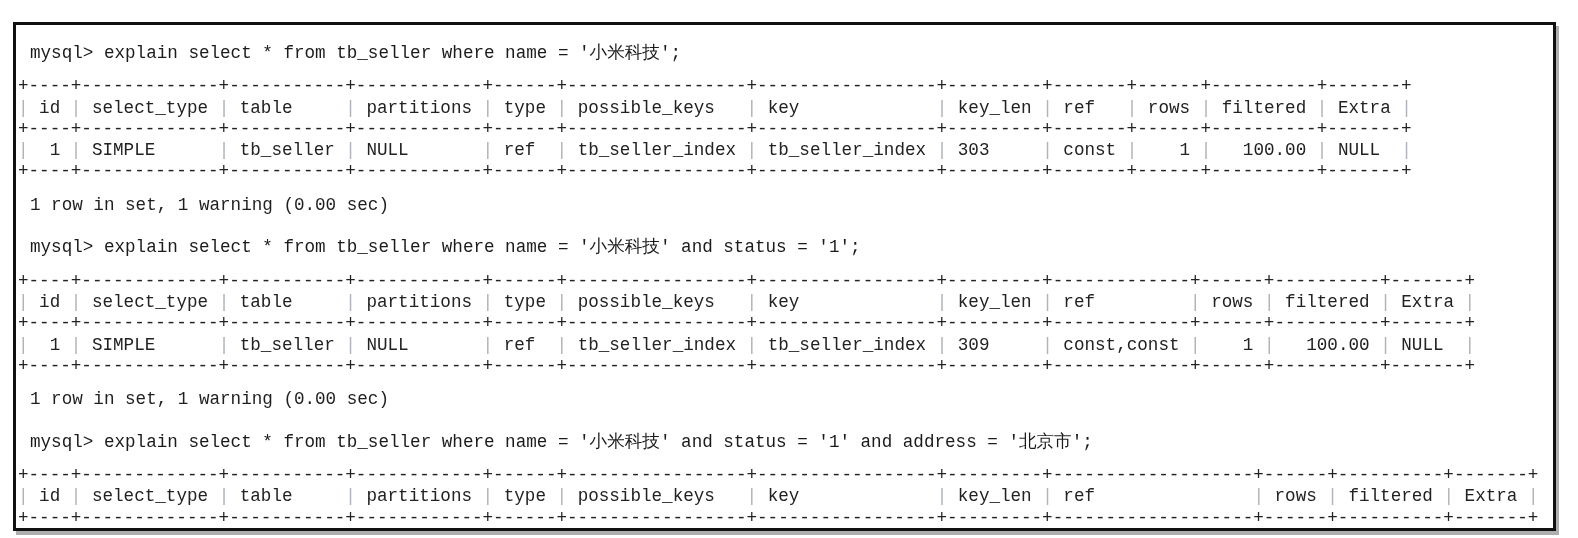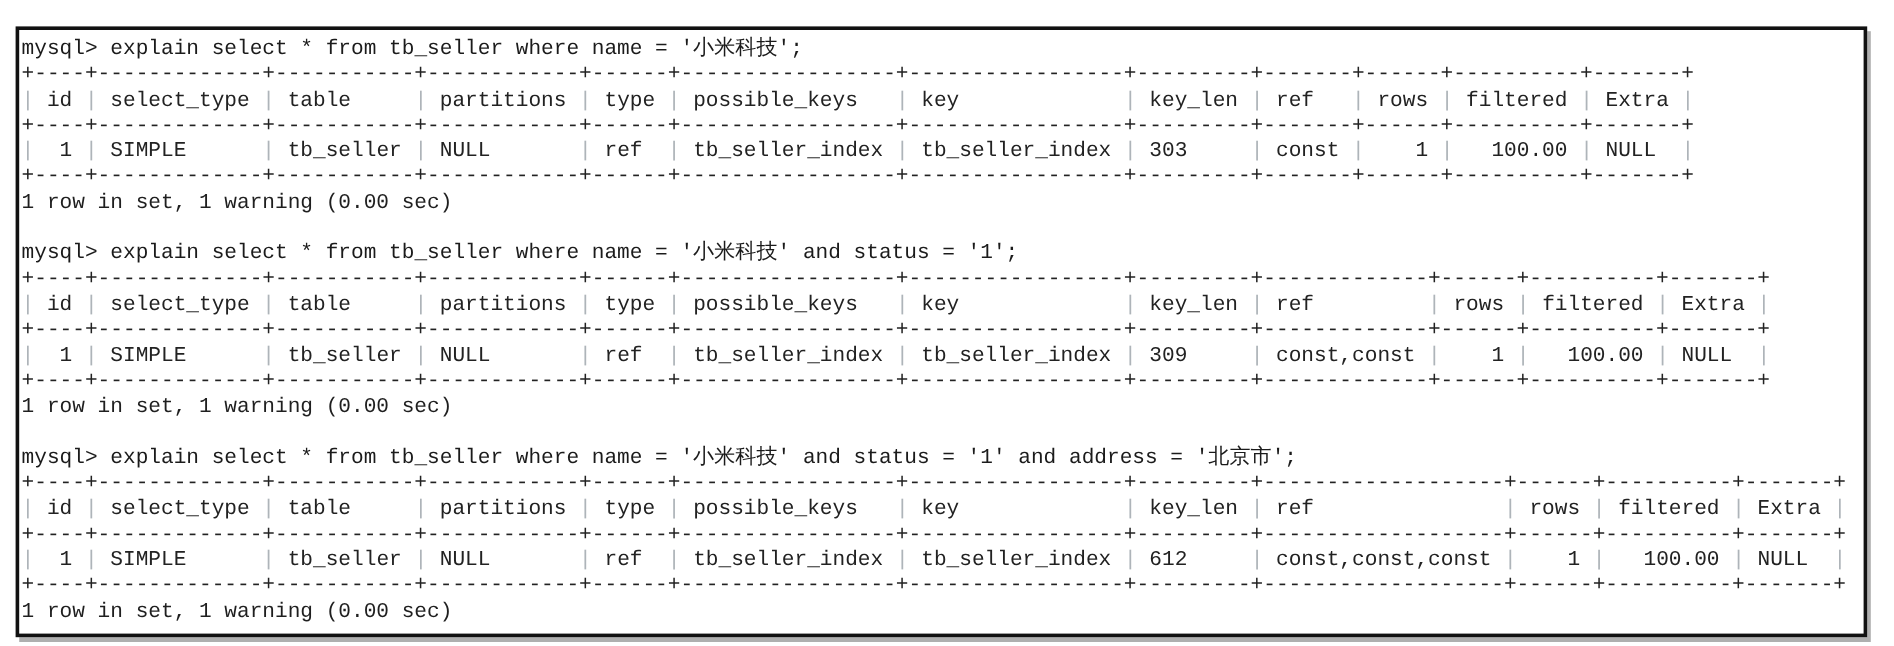--- a/index.html
+++ b/index.html
@@ -24,21 +24,21 @@
     overflow: hidden;
     font-family: "Liberation Mono", "DejaVu Sans Mono", monospace;
     font-size: 17.6px;
     line-height: 21.3px;
     color: #1f1f1f;
   }
   .block:not(:last-child) { margin-bottom: 21.3px; }
   .line {
     white-space: pre;
     font: inherit;
-    margin: 0;
+    margin: 12px;
   }
   .ascii-table {
     white-space: pre;
     font: inherit;
     margin: 0;
     color: #222222;
   }
   .pipe { color: #aeb4b9; }
   .prompt, .query-text { color: #1b1b1b; }
 </style>

